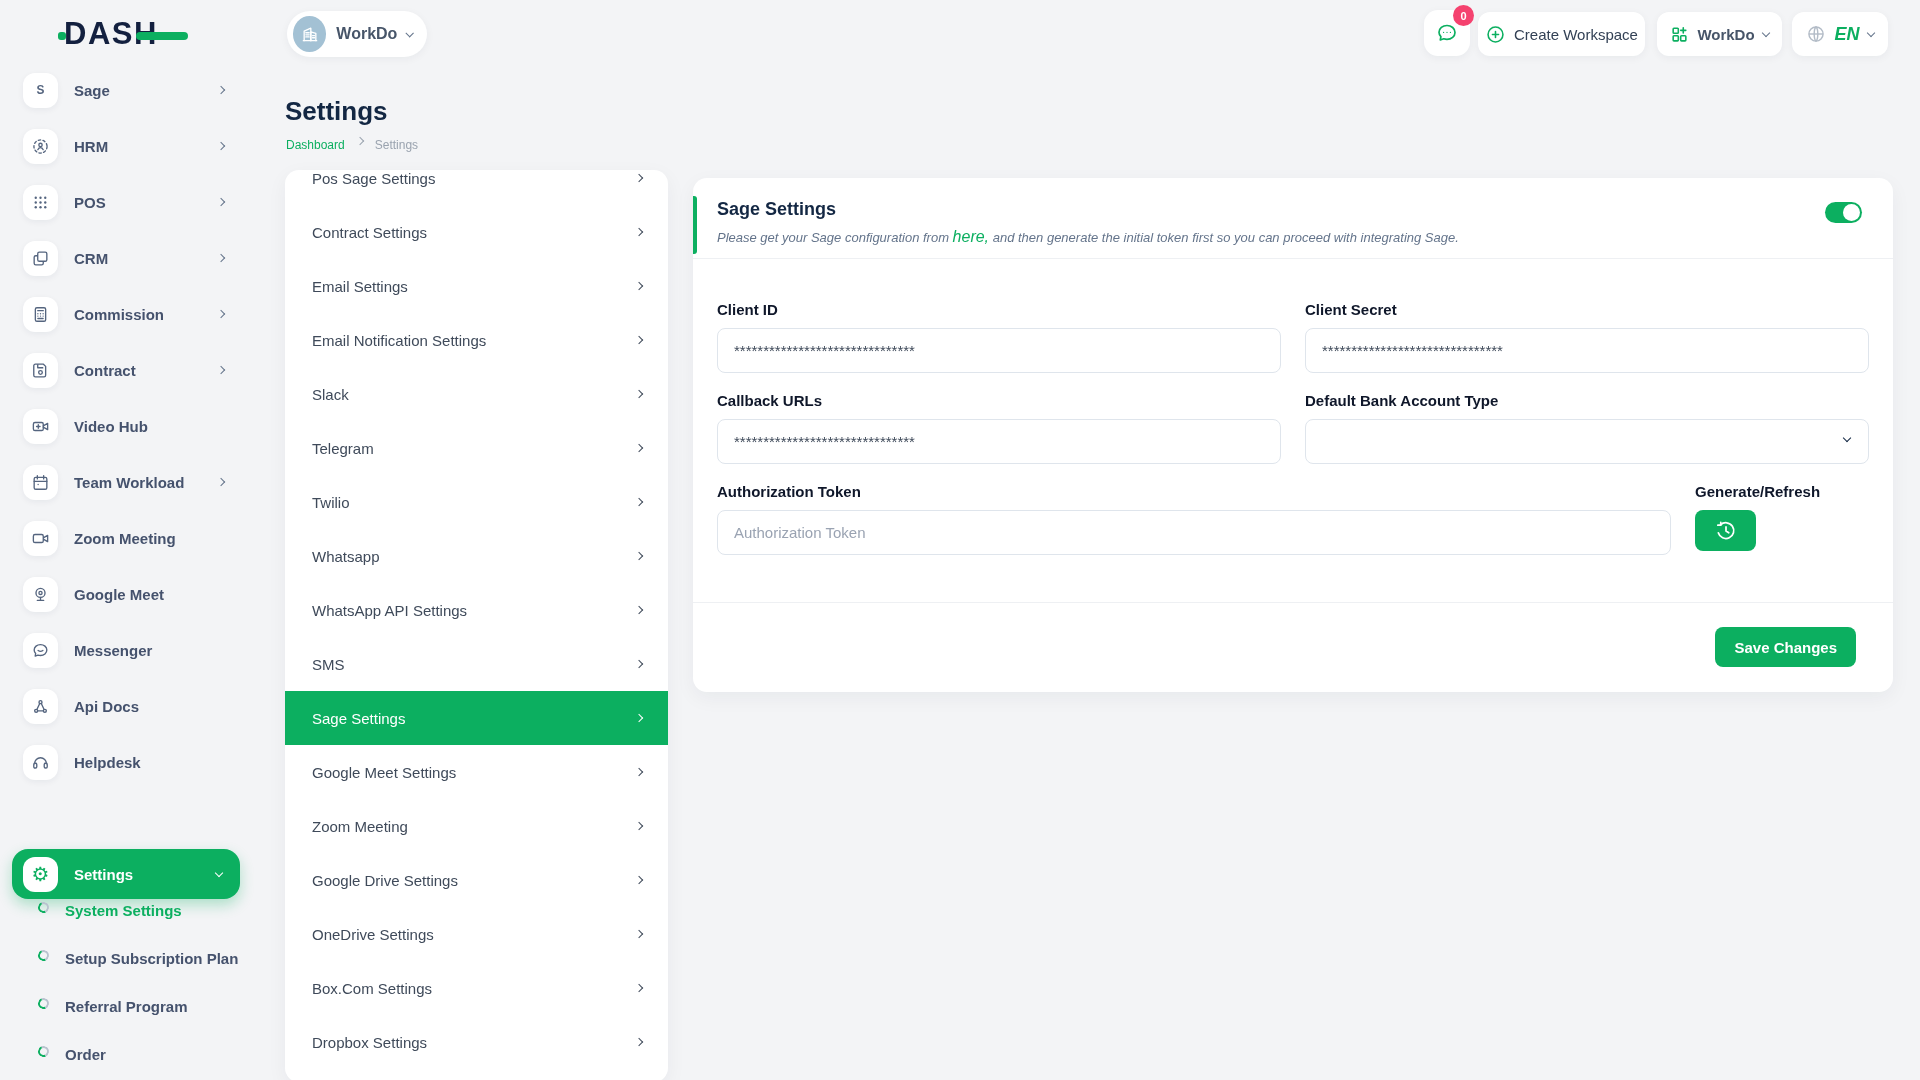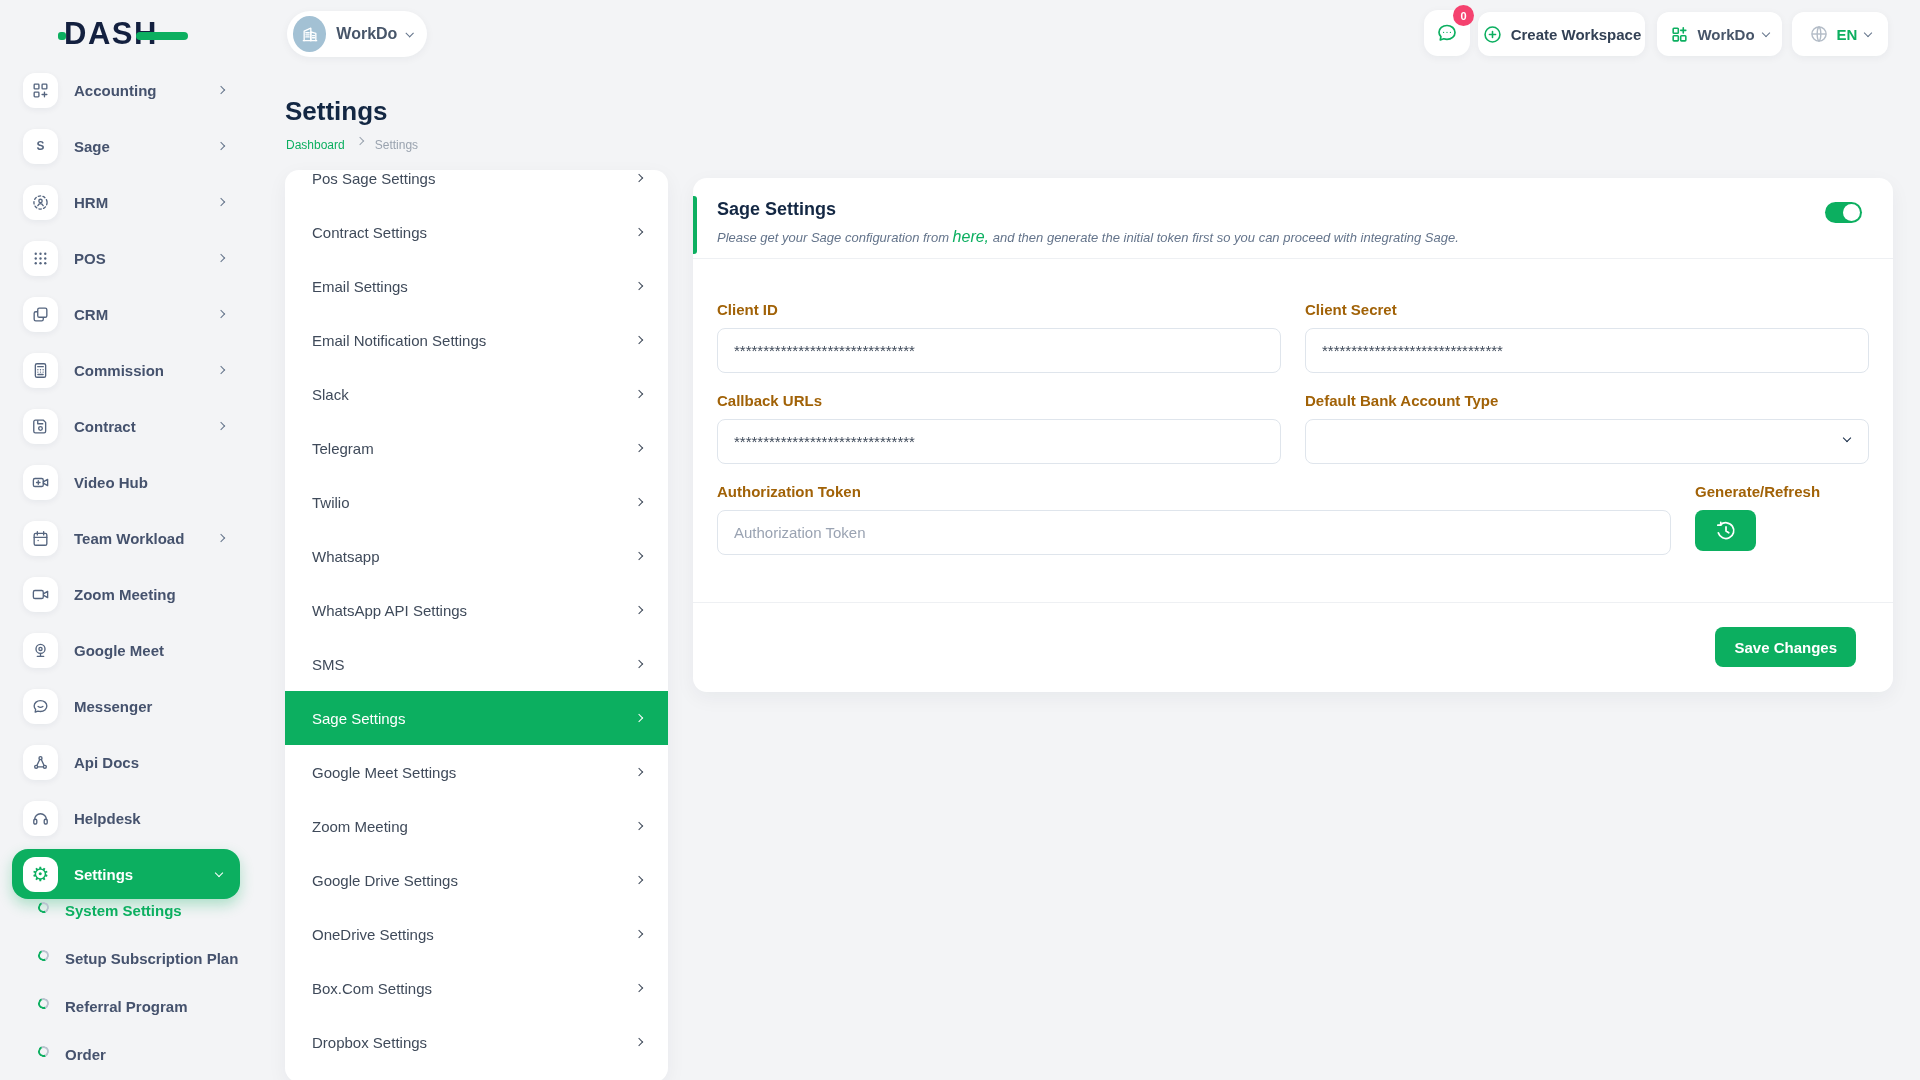--- a/index.html
+++ b/index.html
@@ -15,25 +15,25 @@
 
   .pill { position:absolute; background:#fff; border-radius:12px; display:flex; align-items:center; box-shadow:0 2px 8px rgba(20,35,60,.05); cursor:pointer; }
   .ws-pill { left:287px; top:11px; height:46px; width:140px; border-radius:26px; padding:0 14px 0 6px; gap:10px; }
   .ws-avatar { width:36px; height:36px; border-radius:50%; background:#a3c1d4; display:flex; align-items:center; justify-content:center; }
   .ws-label { font-size:16px; font-weight:600; color:#475569; }
 
   .chat-btn { left:1424px; top:10px; width:46px; height:46px; border-radius:14px; justify-content:center; }
   .badge { position:absolute; left:29px; top:-5px; min-width:21px; height:21px; border-radius:11px; background:#f5426f; color:#fff; font-size:11px; font-weight:700; display:flex; align-items:center; justify-content:center; }
 
   .cw-pill { left:1478px; top:12px; height:44px; width:167px; justify-content:center; gap:8px; }
-  .cw-label { font-size:15px; font-weight:700; color:#334155; }
+  .cw-label { font-size:15px; font-weight:400; color:#334155; }
   .wd-pill { left:1657px; top:12px; height:44px; width:125px; justify-content:center; gap:8px; }
   .wd-label { font-size:15px; font-weight:600; color:#475569; }
   .en-pill { left:1792px; top:12px; height:44px; width:96px; justify-content:center; gap:8px; }
-  .en-label { font-size:15px; font-weight:700; color:#0caf60; }
+  .en-label { font-size:18px; font-weight:700; color:#0caf60;font-style:italic; }
 
   .chev { display:inline-block; width:7px; height:7px; border-right:2px solid currentColor; border-top:2px solid currentColor; transform:rotate(45deg); }
   .chev.down { transform:rotate(135deg); margin-top:-3px; }
   .chev.small { width:6px; height:6px; border-width:1.6px; }
   .chev-gray { color:#64748b; }
 
   
   .sidebar { position:absolute; left:0; top:62px; width:254px; }
   .side-item { position:relative; height:56px; display:flex; align-items:center; padding-left:23px; cursor:pointer; }
   .icon-tile { width:35px; height:35px; border-radius:12px; background:#fff; box-shadow:0 2px 6px rgba(20,35,60,.06); display:flex; align-items:center; justify-content:center; color:#55657f; flex:0 0 35px; }
@@ -68,21 +68,21 @@
   
   .sage-card { position:absolute; left:693px; top:178px; width:1200px; height:514px; background:#fff; border-radius:14px; box-shadow:0 6px 20px rgba(20,35,60,.05); }
   .accent { position:absolute; left:0; top:18px; width:4px; height:58px; background:#0caf60; border-radius:0 3px 3px 0; }
   .card-title { position:absolute; left:24px; top:21px; font-size:18px; font-weight:700; color:#132743; }
   .card-desc { position:absolute; left:24px; top:50px; font-size:13px; color:#64748b;font-style:italic; }
   .card-desc .link { color:#0caf60; font-size:16px; cursor:pointer; }
   .divider { position:absolute; left:0; right:0; height:1px; background:#eef0f3; }
   .toggle { position:absolute; right:31px; top:24px; width:37px; height:21px; border-radius:11px; background:#0caf60; cursor:pointer; }
   .toggle .knob { position:absolute; right:2px; top:2px; width:17px; height:17px; border-radius:50%; background:#fff; }
 
-  .f-label { position:absolute; font-size:15px; font-weight:600; color:#a16207; }
+  .f-label { position:absolute; font-size:15px; font-weight:600; color:#0f172a; }
   .f-input { position:absolute; height:45px; border:1px solid #dfe5ec; border-radius:8px; background:#fff; font-size:15px; color:#3f4a5a; padding:0 16px; font-family:"Liberation Sans",sans-serif; outline:none; width:564px; }
   .f-input::placeholder { color:#9aa3b2; }
   .f-select { position:absolute; height:45px; width:564px; border:1px solid #dfe5ec; border-radius:8px; background:#fff; cursor:pointer; }
   .f-select .chev { position:absolute; right:18px; top:18px; color:#132743; }
   .gen-btn { position:absolute; width:61px; height:41px; border-radius:8px; background:#0caf60; border:none; display:flex; align-items:center; justify-content:center; cursor:pointer; }
   .save-btn { position:absolute; right:37px; top:449px; height:40px; padding:0 19px; border:none; border-radius:8px; background:#0caf60; color:#fff; font-size:15px; font-weight:600; font-family:"Liberation Sans",sans-serif; cursor:pointer; }
 
   svg { display:block; }
 </style>
 </head>
@@ -153,32 +153,20 @@
           <path d="M3.5 12h17"></path>
           <path d="M12 3.5c2.9 2.4 2.9 14.6 0 17-2.9-2.4-2.9-14.6 0-17z"></path>
       </svg>
     </span>
     <span class="en-label">EN</span>
     <span class="chev down small chev-gray"></span>
   </div>
 
   <nav class="sidebar">
 
-    <div class="side-item">
-      <span class="icon-tile">
-        <svg width="19" height="19" viewBox="0 0 24 24" fill="none" stroke="currentColor" stroke-width="1.7" stroke-linecap="round">
-            <rect x="4" y="4" width="6" height="6" rx="1"></rect>
-            <rect x="14" y="4" width="6" height="6" rx="1"></rect>
-            <rect x="4" y="14" width="6" height="6" rx="1"></rect>
-            <path d="M17 14v6M14 17h6"></path>
-          </svg>
-      </span>
-      <span class="side-label">Accounting</span>
-      <span class="chev small side-chev"></span>
-    </div>
 
     <div class="side-item">
       <span class="icon-tile">
         <svg width="19" height="19" viewBox="0 0 24 24">
             <text x="12" y="17" text-anchor="middle" font-size="15" font-weight="600" fill="currentColor" font-family="Liberation Sans, sans-serif">S</text>
           </svg>
       </span>
       <span class="side-label">Sage</span>
       <span class="chev small side-chev"></span>
     </div>

